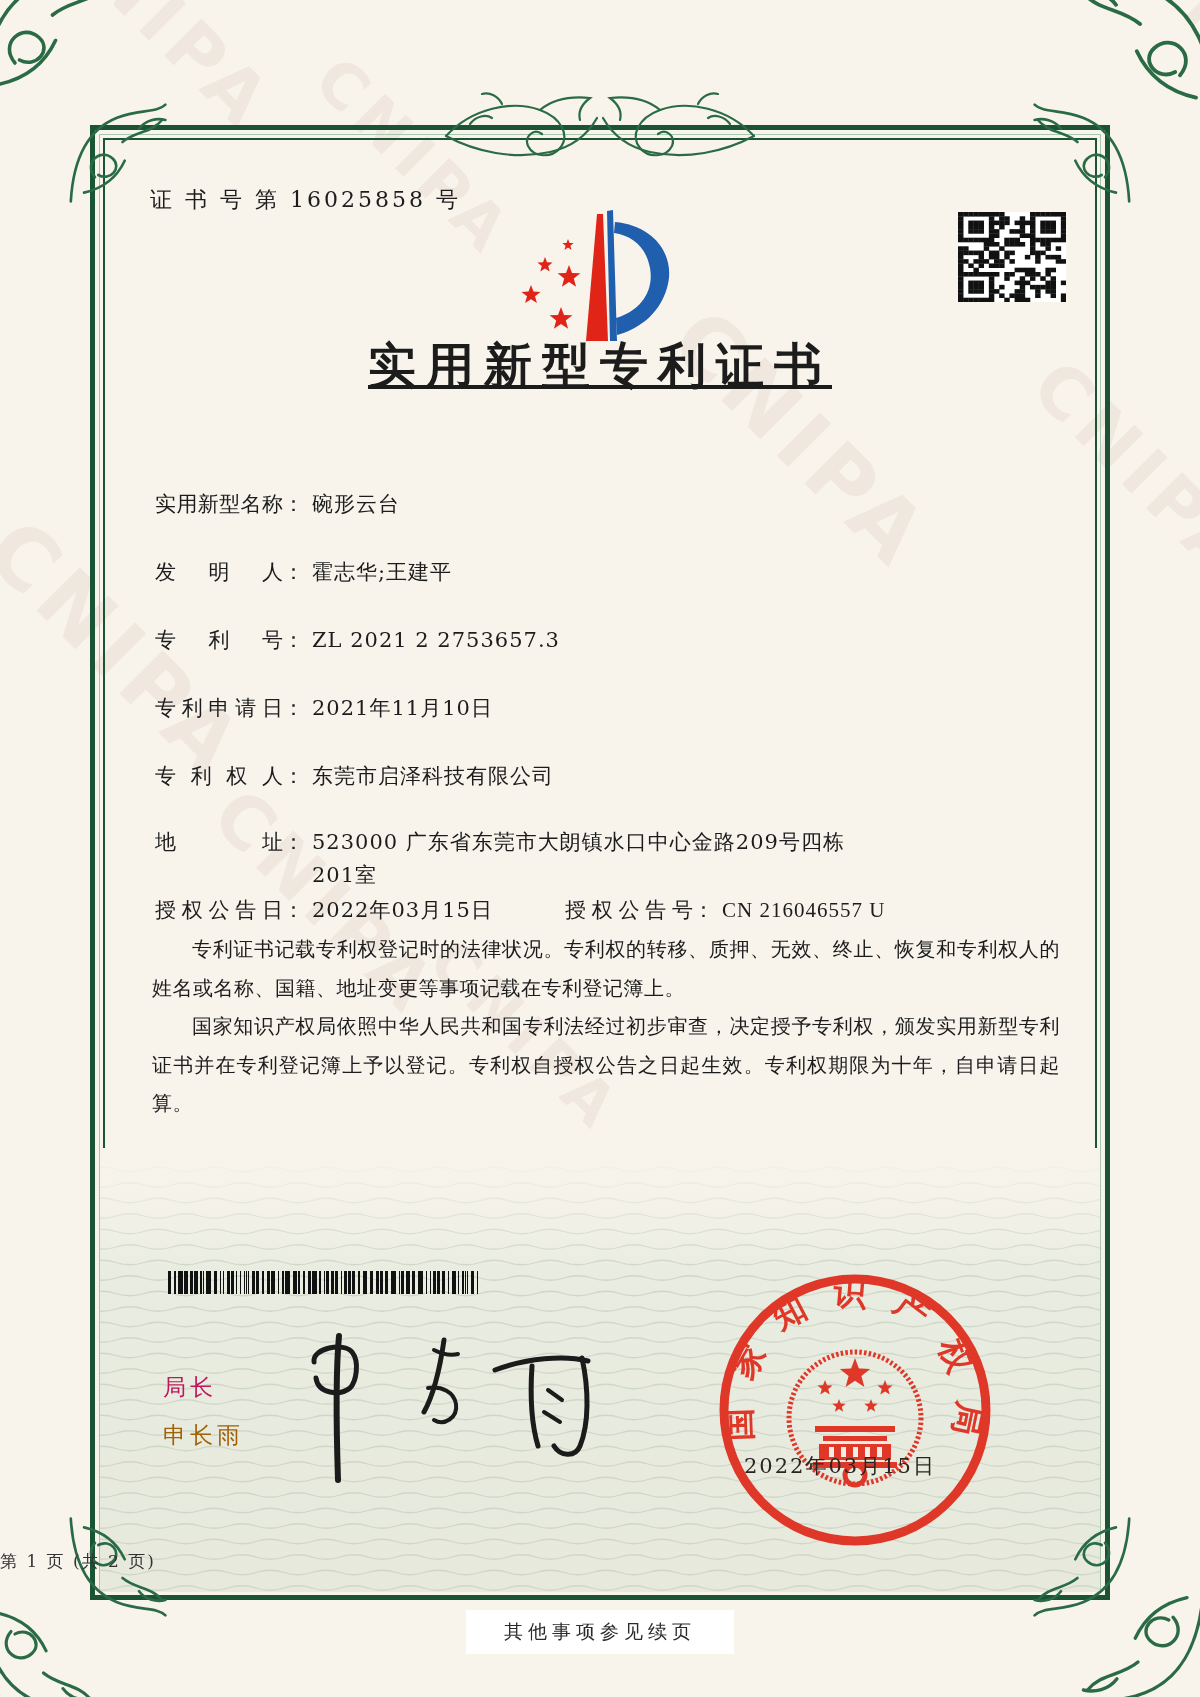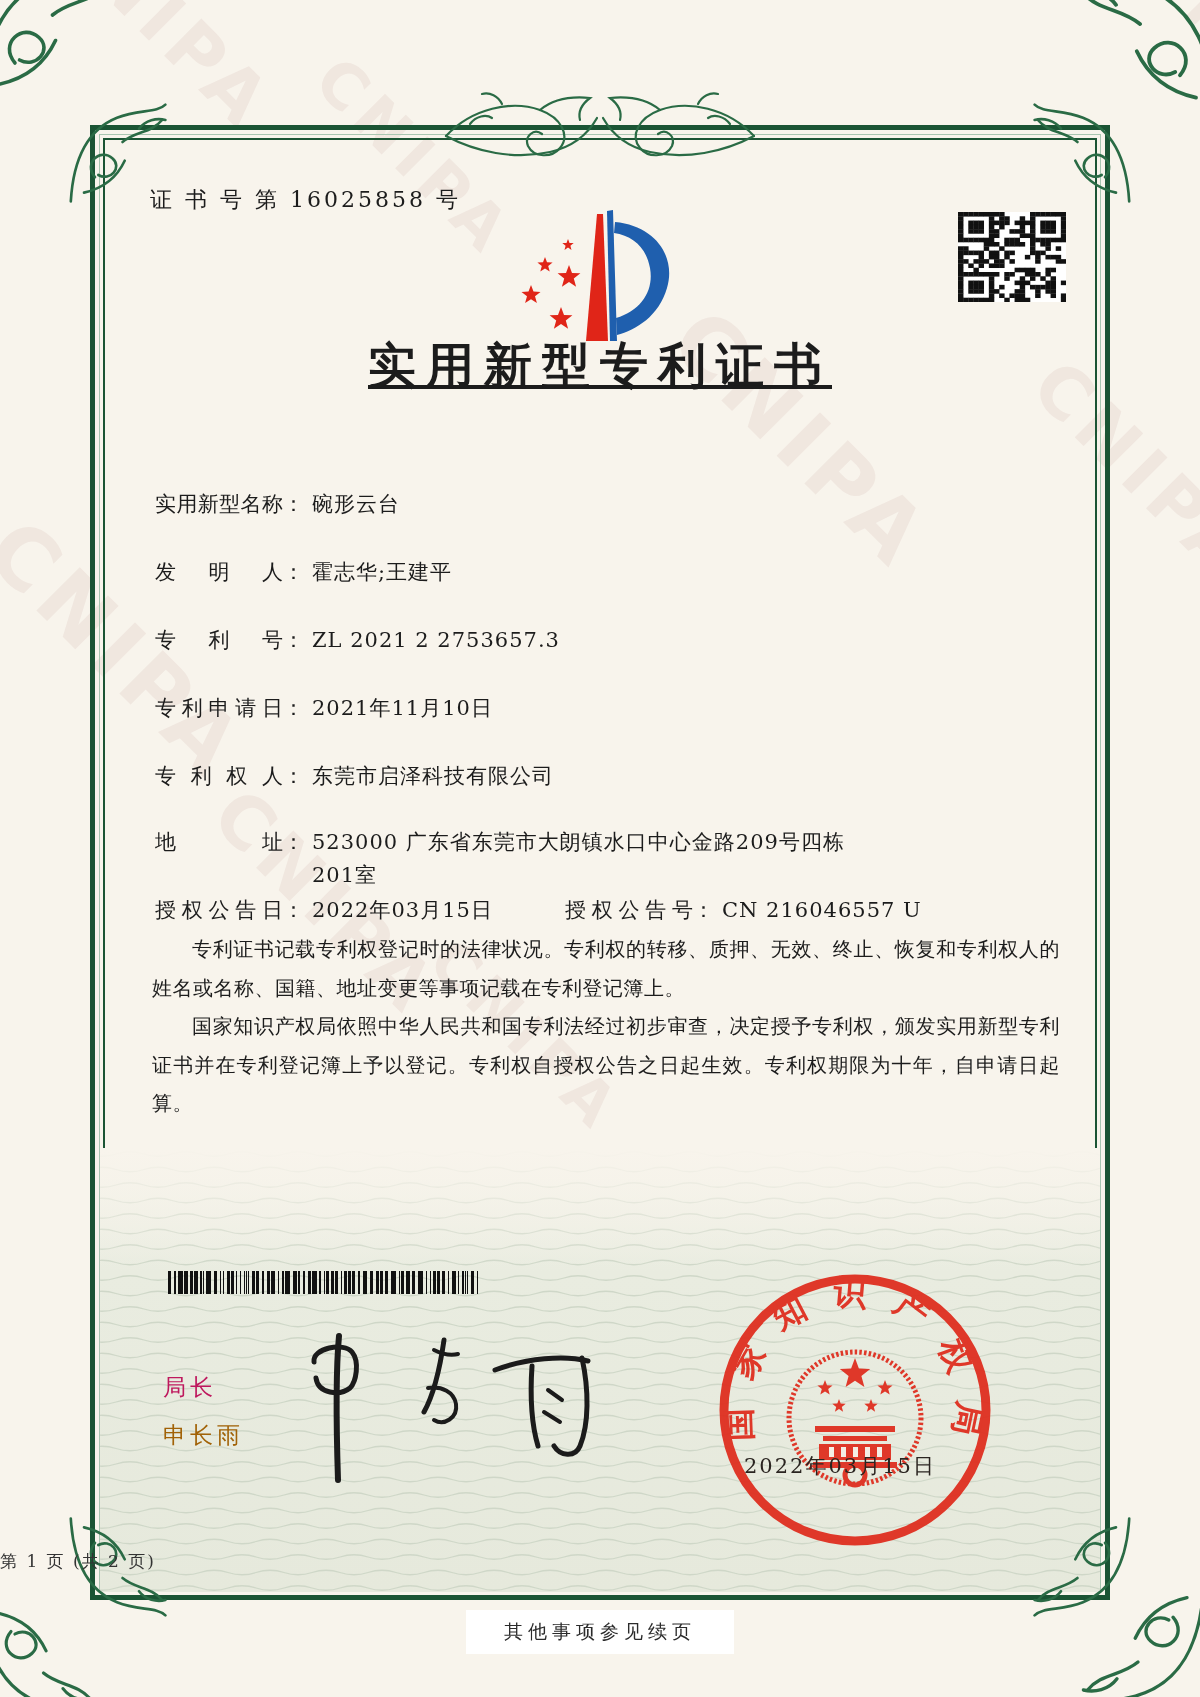--- a/index.html
+++ b/index.html
@@ -28,21 +28,21 @@
   .qr{position:absolute; left:958px; top:212px;}
   .title{position:absolute; left:0; top:334px; width:100%; text-align:center;
          font-size:48px; font-weight:bold; letter-spacing:10px;text-decoration:underline;}
   
   .frow{position:absolute; left:155px; width:910px; font-size:21px; line-height:33px;}
   .flabel{display:inline-block; width:128px; text-align:justify; text-align-last:justify;
           vertical-align:top;}
   .fcolon{display:inline-block; vertical-align:top; margin-right:8px;}
   .fvalue{display:inline-block; vertical-align:top; letter-spacing:1px;}
   .fvalue.addr{max-width:552px;}
-  .g2{position:absolute; left:410px; top:0;}
+  .g2{position:absolute; left:410px; top:0;font-family:Liberation Serif, serif;}
   
   .paras{position:absolute; left:152px; top:930px; width:908px; font-size:20px;
          line-height:38.5px; text-align:justify; letter-spacing:0.5px;}
   .paras p{margin:0; text-indent:2em;}
   
   .wave-panel{position:absolute; left:100px; top:1148px; width:1000px; height:444px;
       background:linear-gradient(#f3f2e8, #e9ece0 28%, #e6e9dc);}
   .wave-fade{position:absolute; left:0; top:0; width:100%; height:120px;
       background:linear-gradient(#f8f4ec, rgba(248,244,236,0));}
   .barcode{position:absolute; left:168px; top:1271px;}

